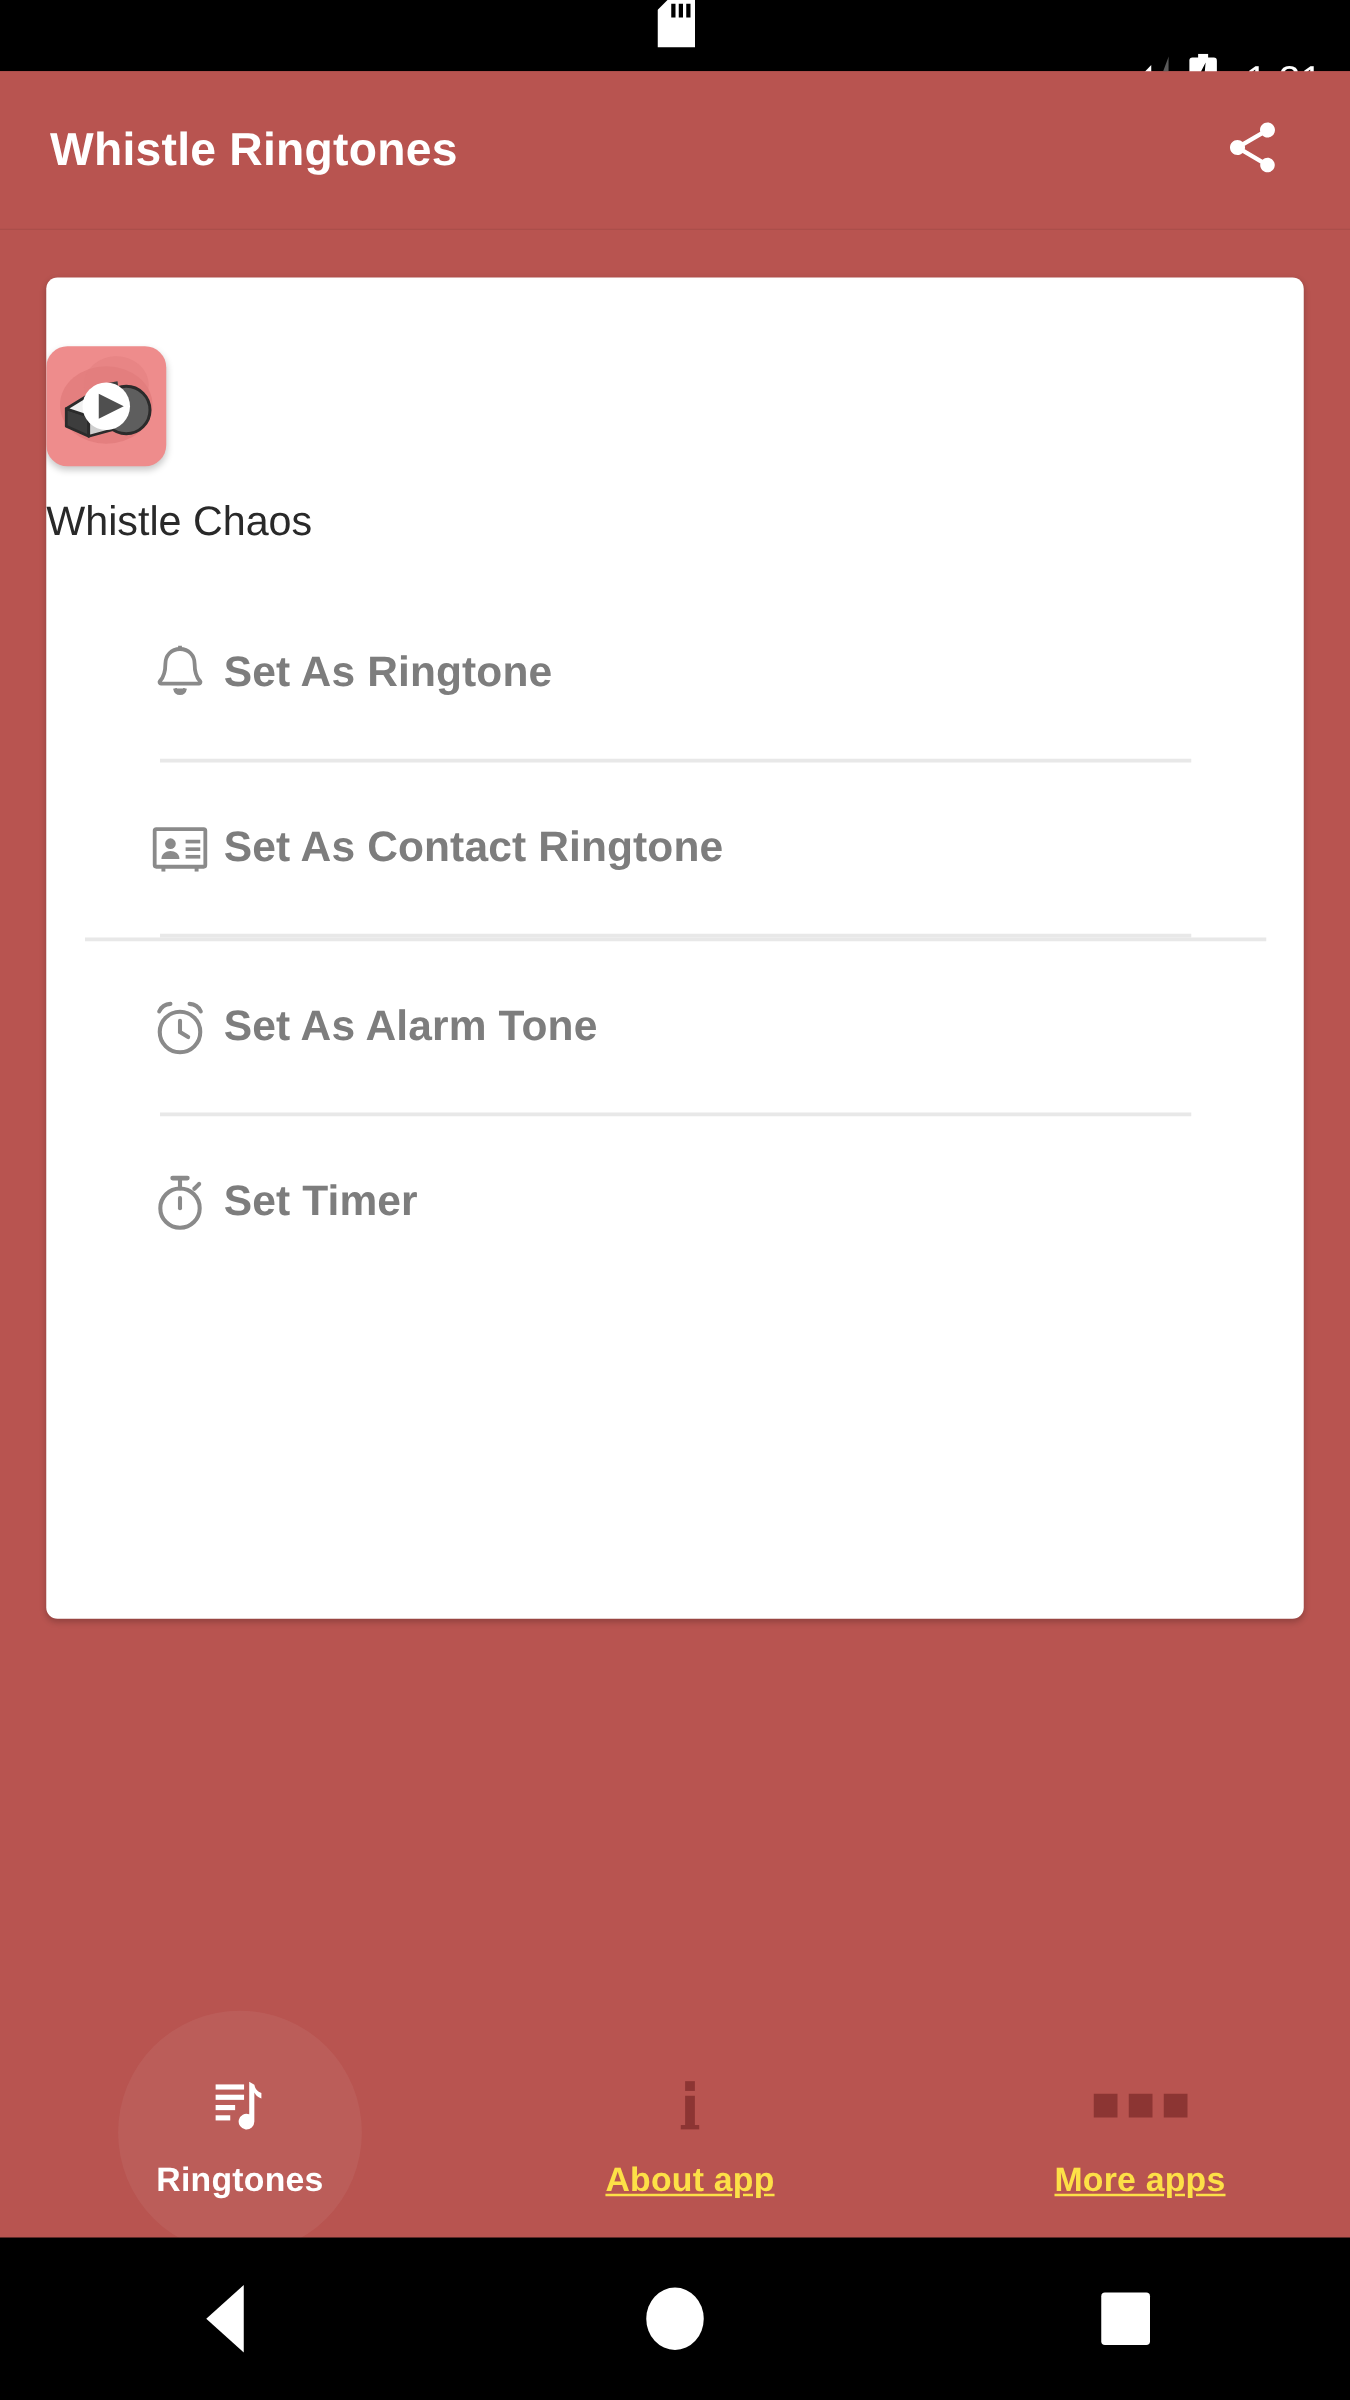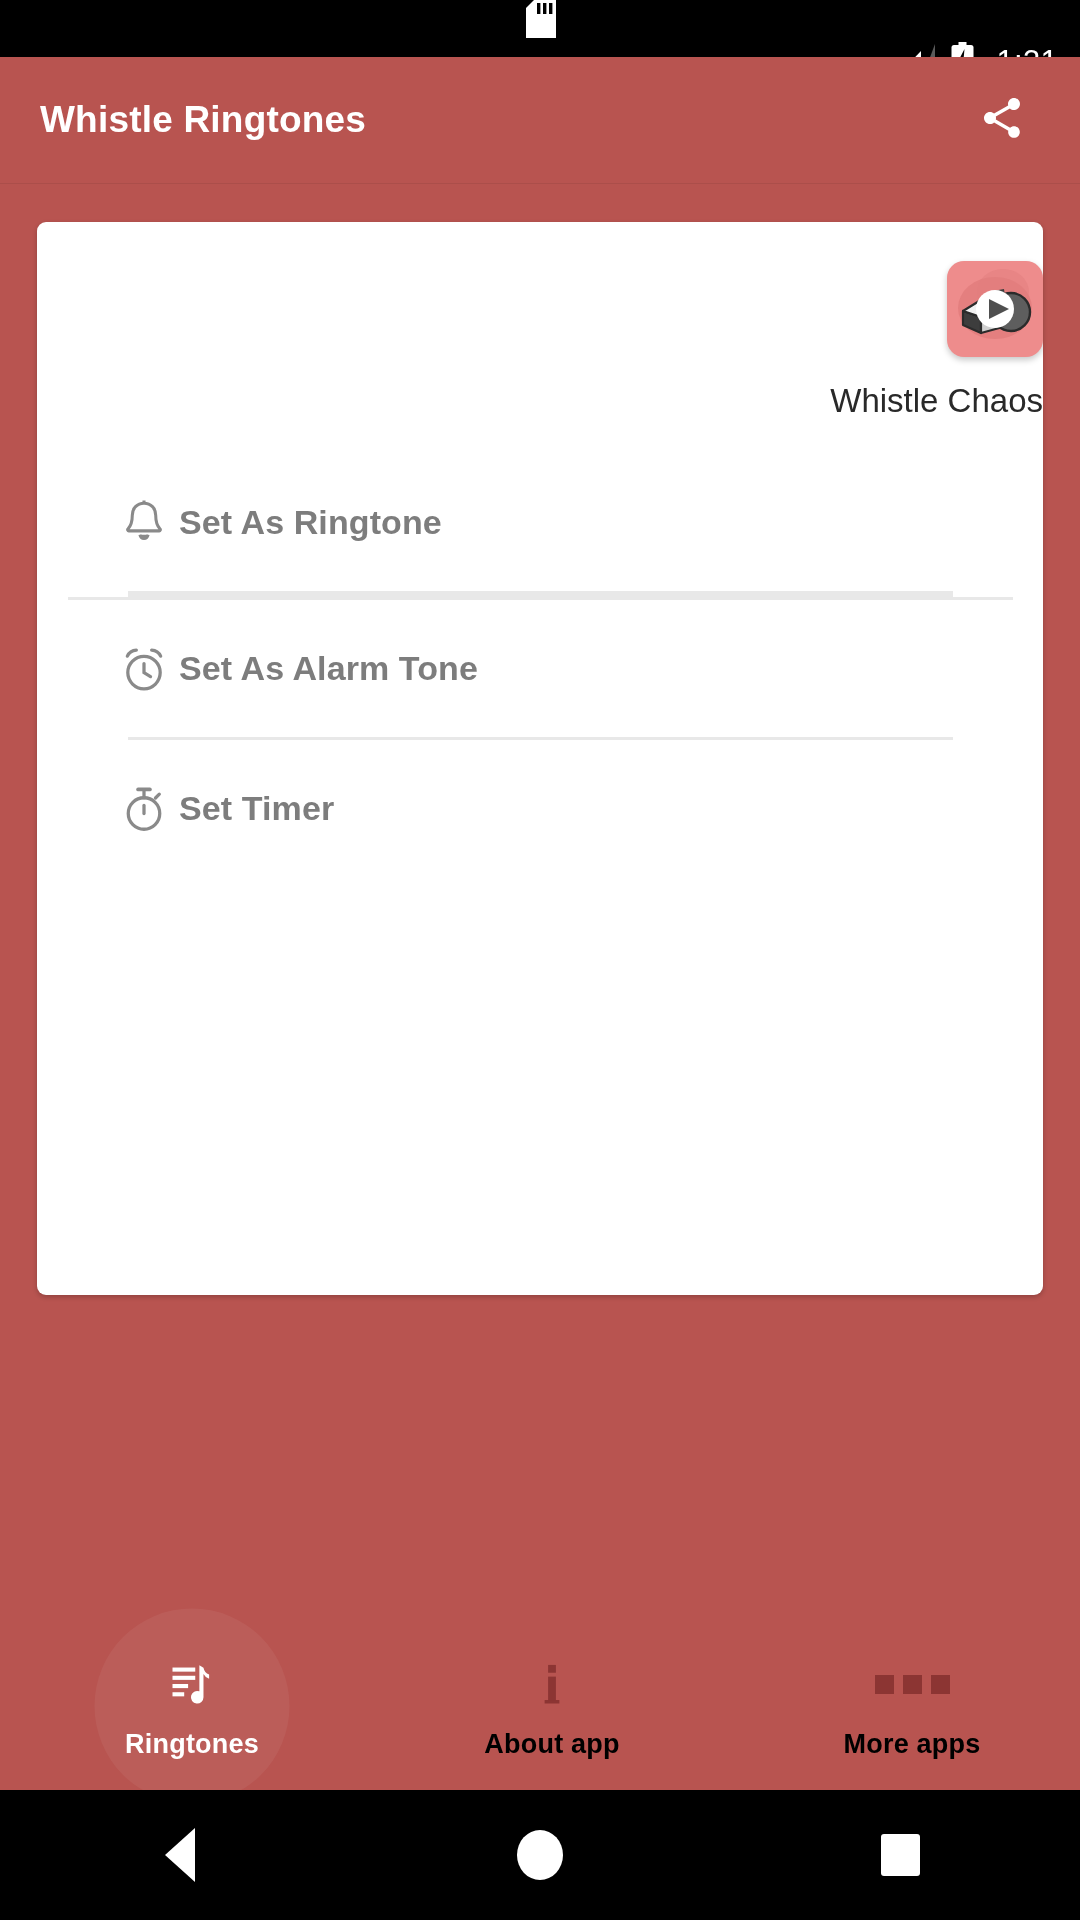--- a/index.html
+++ b/index.html
@@ -79,24 +79,24 @@
     width: 1006px;
     height: 1073px;
     background: #ffffff;
     border-radius: 9px;
     box-shadow: 0 2px 5px rgba(0,0,0,0.22);
     overflow: hidden;
   }
 
   
   #track-header {
-    padding-top: 39px;
+    padding-top: 55px;
     display: flex;
     flex-direction: column;
-    align-items: flex-end;
+    align-items: flex-start;
   }
   #album-art {
     width: 96px; height: 96px;
     border-radius: 17px;
     background: #EE8C8C;
     position: relative;
     box-shadow: 0 3px 6px rgba(0,0,0,0.22);
     overflow: hidden;
   }
   #album-art .blob {
@@ -163,21 +163,21 @@
     display: flex;
     flex-direction: column;
     align-items: center;
     justify-content: center;
     position: relative;
     gap: 13px;
     margin-left: 24px;
   }
   .nav-label { font-size: 27px; font-weight: bold; letter-spacing: 0.2px; }
   .nav-item.active .nav-label { color: #ffffff; }
-  .nav-item.inactive .nav-label { color: #000000; }
+  .nav-item.inactive .nav-label { color: #fde047; text-decoration: underline; }
   .nav-ripple {
     position: absolute;
     width: 195px; height: 195px;
     border-radius: 50%;
     background: rgba(255,255,255,0.055);
     left: 50%; top: 50%;
     transform: translate(-50%,-50%);
     pointer-events: none;
   }
   .nav-icon-wrap {
@@ -300,20 +300,35 @@
           <svg width="54" height="54" viewBox="0 0 24 24" fill="none" stroke="#8a8a8a" stroke-width="1.35">
             <path d="M12 3.2c-3.1 0-5.2 2.3-5.2 5.3 0 4.3-1.5 5.6-2 6.2-.2.3 0 .8.4.8h13.6c.4 0 .6-.5.4-.8-.5-.6-2-1.9-2-6.2 0-3-2.1-5.3-5.2-5.3z"></path>
             <path d="M10.2 17.2c.2 1 .9 1.7 1.8 1.7s1.6-.7 1.8-1.7" fill="#8a8a8a" stroke="#8a8a8a"></path>
             <line x1="12" y1="2" x2="12" y2="3.2"></line>
           </svg>
         </div>
         <div class="action-label">Set As Ringtone</div>
       </div>
       <div class="divider narrow"></div>
 
+      <div class="action-row">
+        <div class="action-icon">
+          <svg width="54" height="54" viewBox="0 0 24 24">
+            <rect x="3" y="5" width="18" height="13.4" rx="0.6" fill="none" stroke="#8a8a8a" stroke-width="1.35"></rect>
+            <circle cx="8.6" cy="10.2" r="1.9" fill="#8a8a8a"></circle>
+            <path d="M5.4 15.6c0-1.8 1.5-2.8 3.2-2.8s3.2 1 3.2 2.8z" fill="#8a8a8a"></path>
+            <rect x="14" y="8.8" width="5.2" height="1.3" fill="#8a8a8a"></rect>
+            <rect x="14" y="11.5" width="5.2" height="1.3" fill="#8a8a8a"></rect>
+            <rect x="14" y="14.2" width="5.2" height="1.3" fill="#8a8a8a"></rect>
+            <rect x="5.4" y="18.4" width="1.4" height="1.7" fill="#8a8a8a"></rect>
+            <rect x="17.2" y="18.4" width="1.4" height="1.7" fill="#8a8a8a"></rect>
+          </svg>
+        </div>
+        <div class="action-label">Set As Contact Ringtone</div>
+      </div>
       <div class="divider narrow"></div>
 
       <div class="divider wide"></div>
 
       <div class="action-row">
         <div class="action-icon">
           <svg width="54" height="54" viewBox="0 0 24 24" fill="none" stroke="#8a8a8a" stroke-width="1.45" stroke-linecap="round">
             <circle cx="12" cy="13.6" r="7.2"></circle>
             <polyline points="12,9.6 12,13.6 14.9,15.4"></polyline>
             <path d="M4.6 6.3 A4.6 4.6 0 018.6 3.6"></path>

